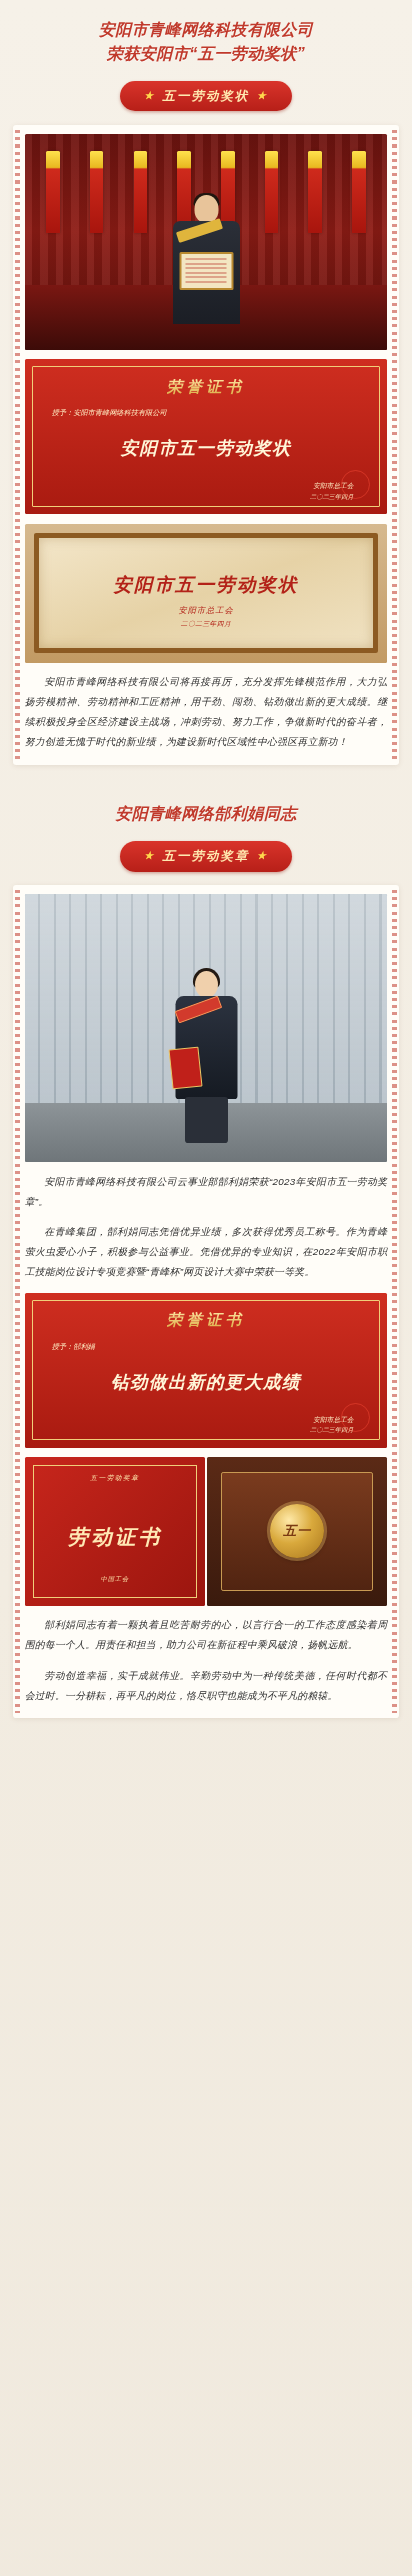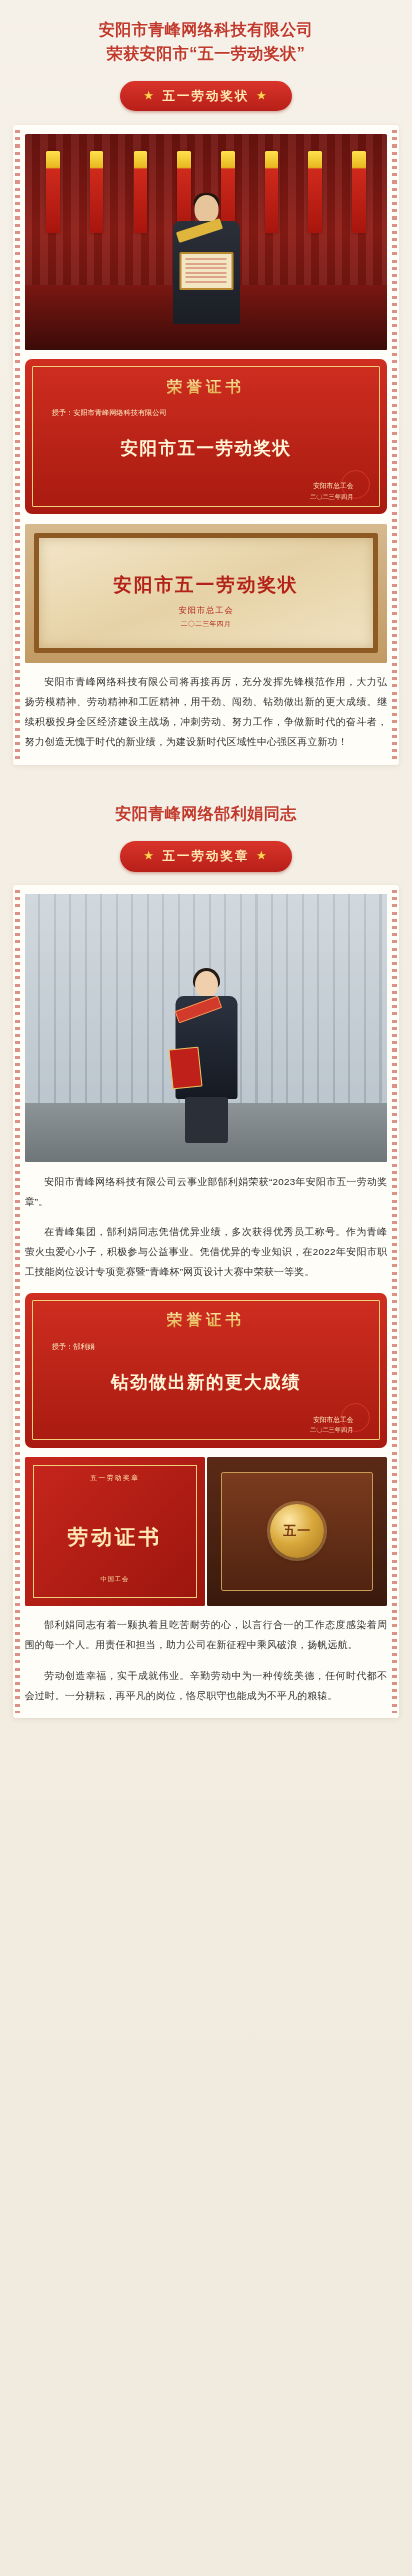--- a/index.html
+++ b/index.html
@@ -12,20 +12,21 @@
     width: 412px;
     min-height: 3171px;
     position: relative;
     background: linear-gradient(180deg, #f6f1e8 0%, #f2ece1 50%, #efe8dc 100%);
     overflow: hidden;
   }
   .page {
     width: 412px;
     position: relative;
     padding: 0 0 20.6px 0;
+    font-style: italic;
   }
 
   
   .title-block {
     text-align: center;
     padding: 17.5px 20.6px 4.1px 20.6px;
   }
   .title-line {
     font-size: 16px;
     font-weight: bold;
@@ -161,21 +162,21 @@
     position: absolute; left: 50%; transform: translateX(-50%); top: 57px;
     width: 54px; height: 38px; background: #f3e6c2;
     border: 2.6px solid #b8892f; border-radius: 1.5px;
   }
   .photo-hall .person .plaque::after {
     content: ""; position: absolute; inset: 4.1px;
     background: repeating-linear-gradient(180deg, rgba(180,40,30,.35) 0 2.1px, transparent 2.1px 4.6px);
   }
 
   
-  .photo-cert { height: 155px; background: linear-gradient(180deg,#cf2e20 0%, #a81a10 100%); border-radius: 7px; }
+  .photo-cert { height: 155px; background: linear-gradient(180deg,#cf2e20 0%, #a81a10 100%); }
   .photo-cert .bord {
     position: absolute; inset: 7.2px; border: 1.5px double #f0cf7a; border-radius: 1px;
   }
   .photo-cert .cert-head {
     position: absolute; top: 17.5px; left: 50%; transform: translateX(-50%);
     color: #ffe9a8; font-size: 15.5px; font-weight: bold; letter-spacing: 4.1px;
     background: linear-gradient(180deg,#ffe9a8,#d9a73c);
     -webkit-background-clip: text; background-clip: text; color: transparent;
   }
   .photo-cert .cert-sub {

